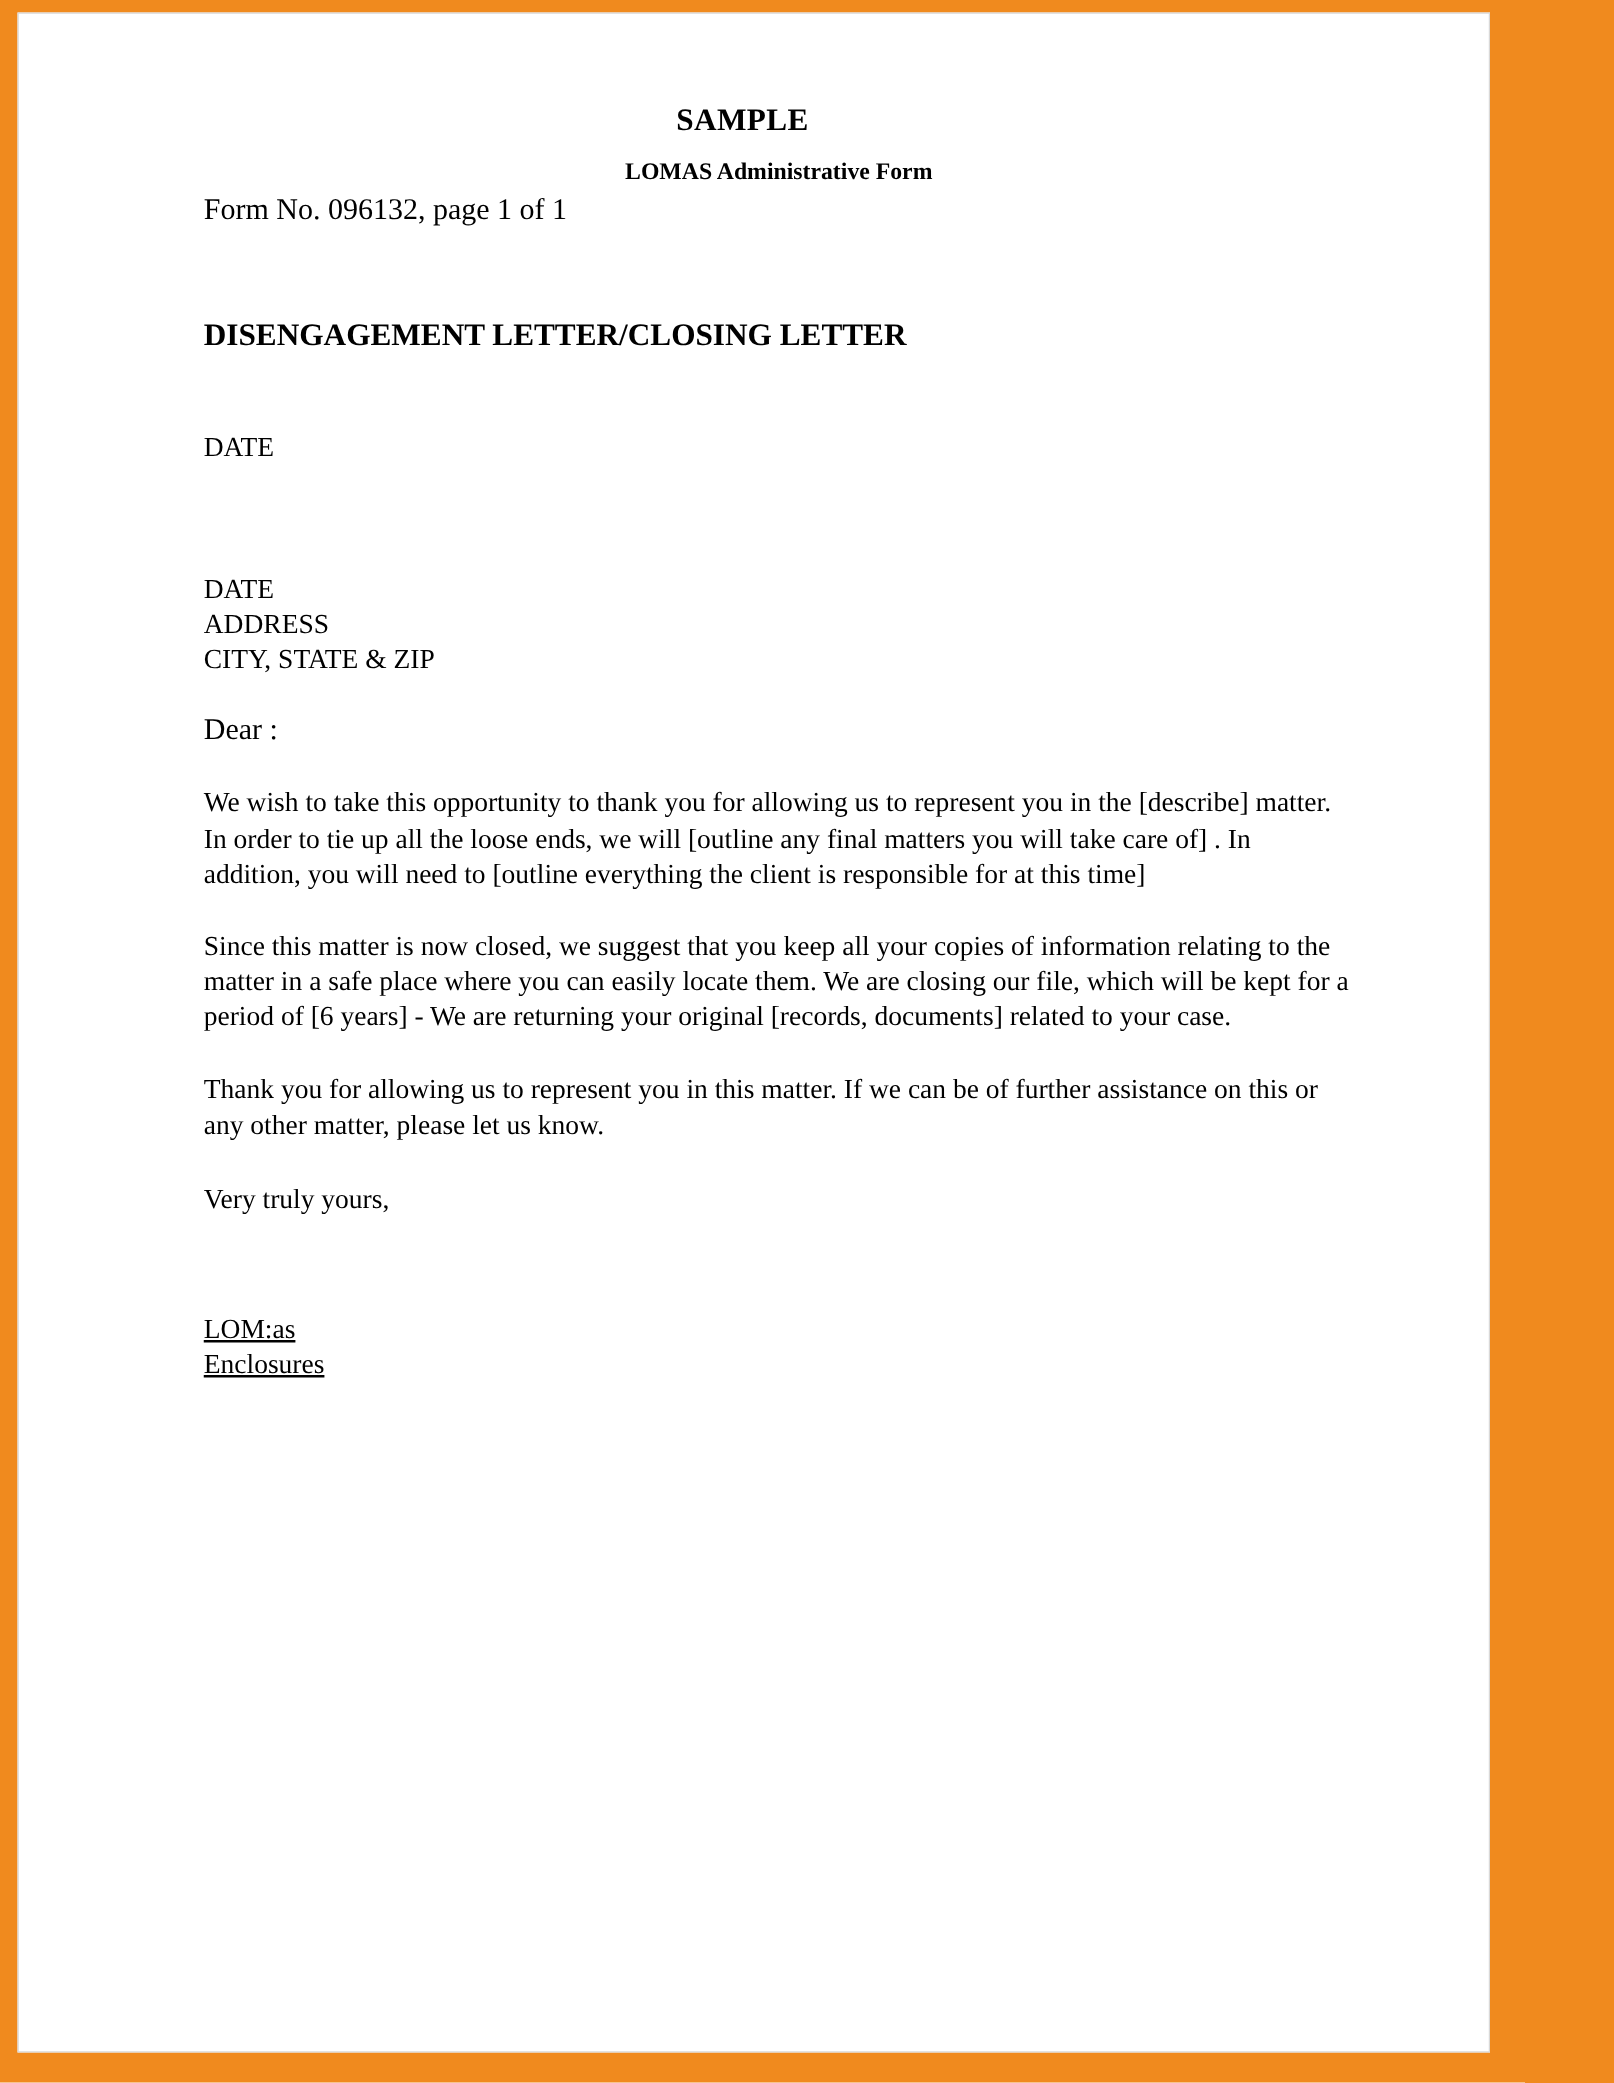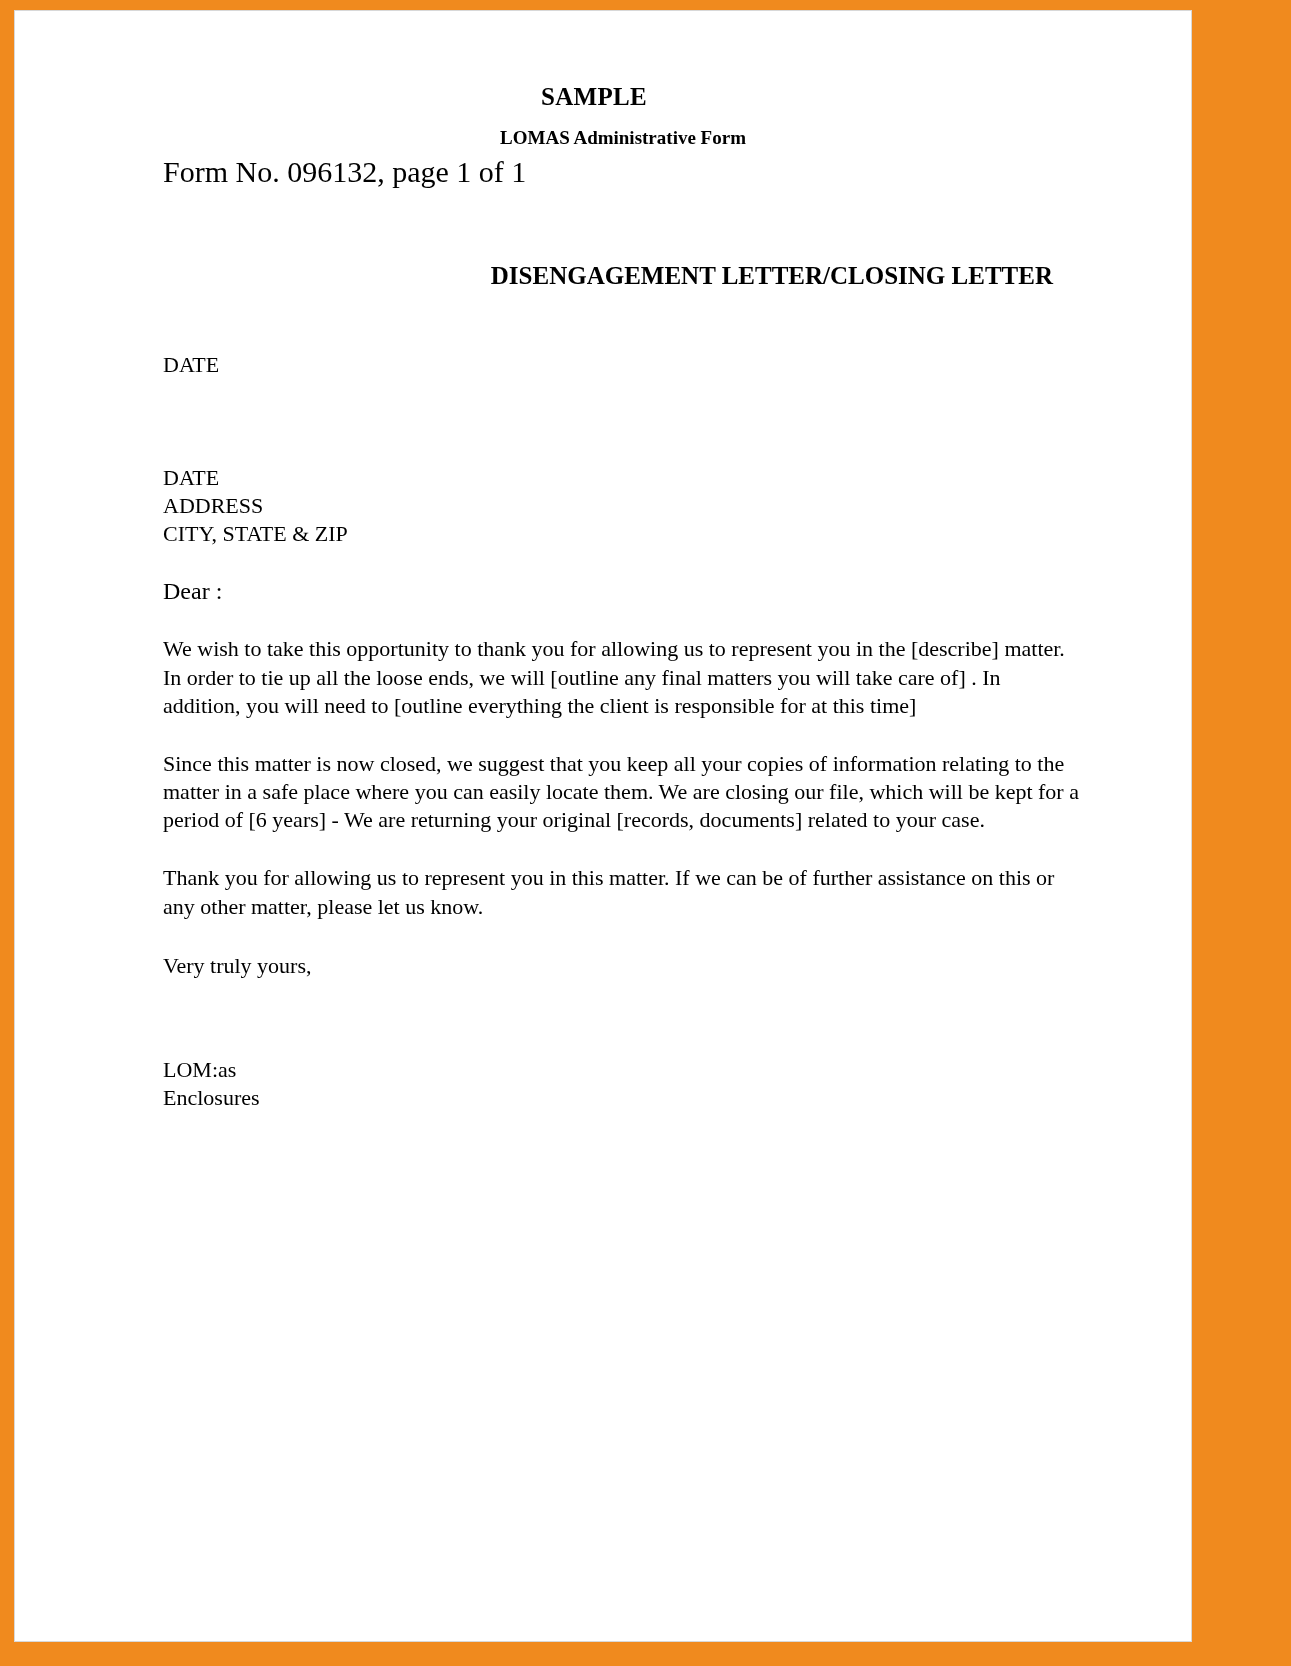--- a/index.html
+++ b/index.html
@@ -38,25 +38,25 @@
     margin: 0 0 16px 0;
     padding-right: 58px;
   }
   .form-name {
     font-weight: bold;
     font-size: 19px;
     margin: 0 0 6px 0;
     text-align: center;
   }
   .form-no {
-    font-size: 30px;
+    font-size: 24px;
     margin: 0;
   }
   .doc-heading {
-    text-align: right;
+    text-align: left;
     font-weight: bold;
     font-size: 25px;
     margin: 73px 0 0 0;
     padding-right: 30px;
   }
   .date-line {
     font-size: 22px;
     margin: 62px 0 0 0;
   }
   .addr-block {
@@ -75,20 +75,21 @@
     text-align: left;
   }
   .closing {
     font-size: 22px;
     margin: 32px 0 0 0;
   }
   .signoff-block {
     margin: 77px 0 0 0;
     font-size: 22px;
     line-height: 1.28;
+    text-decoration: underline;
   }
 </style>
 </head>
 <body>
 
 <div class="page-frame">
   <div class="doc-body">
 
     <div class="sample-title">SAMPLE</div>
 

